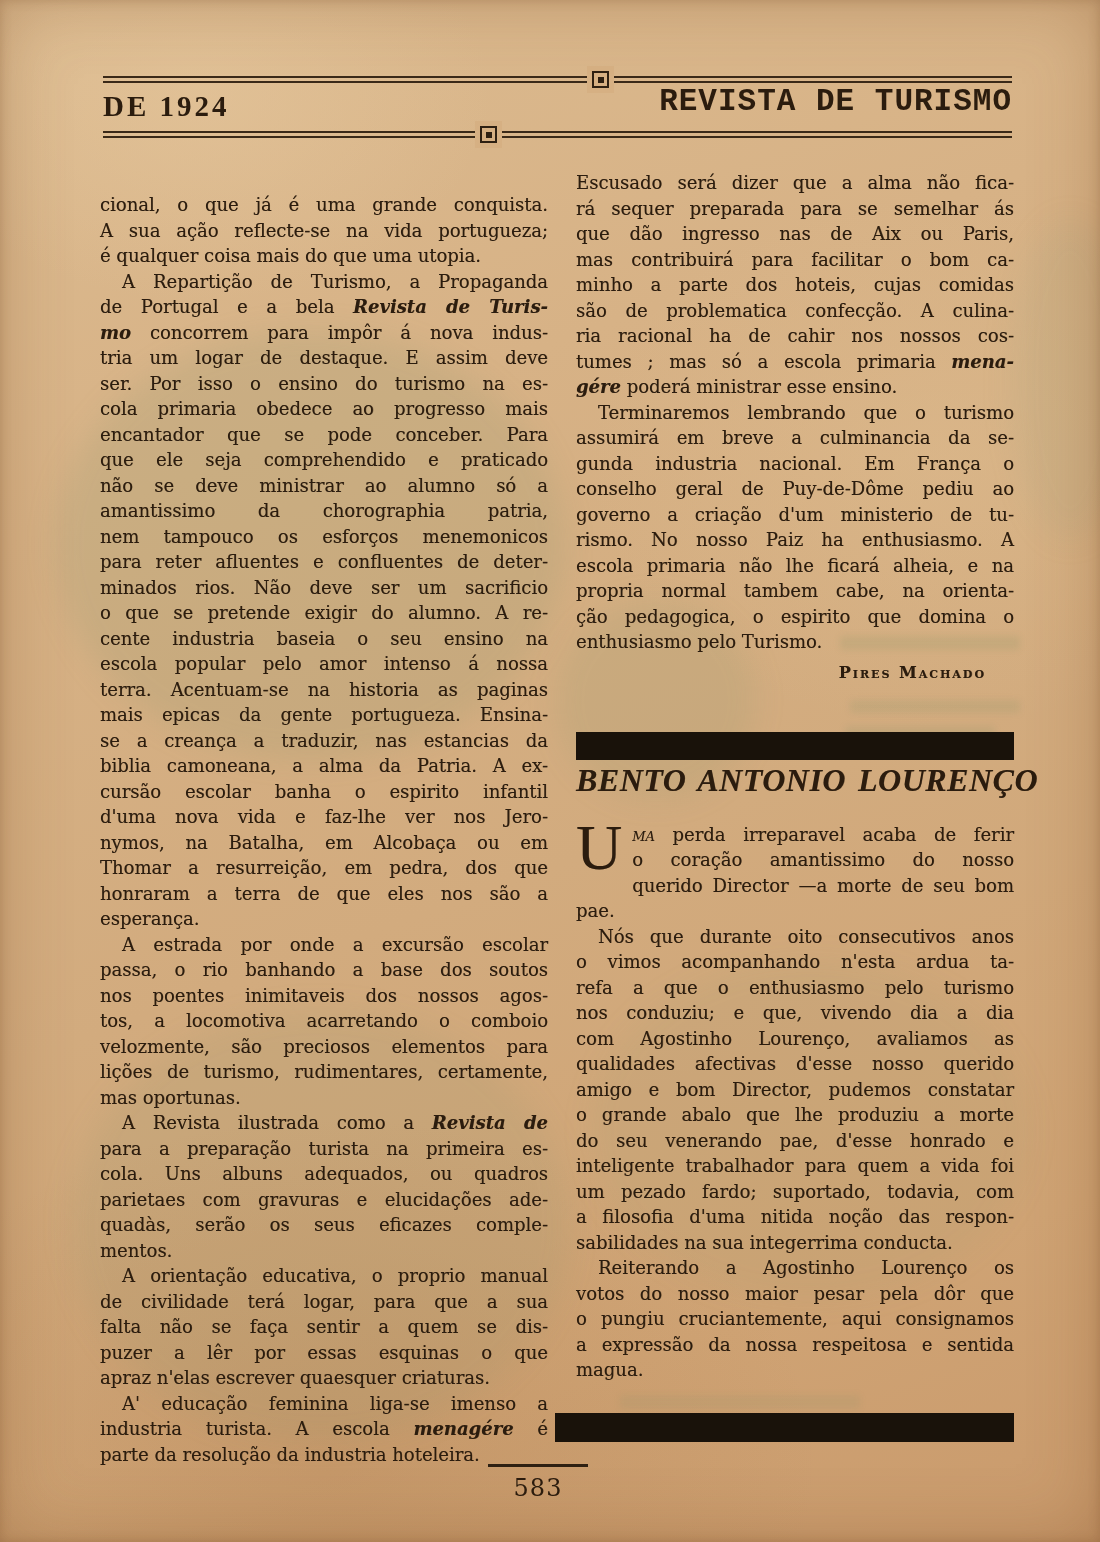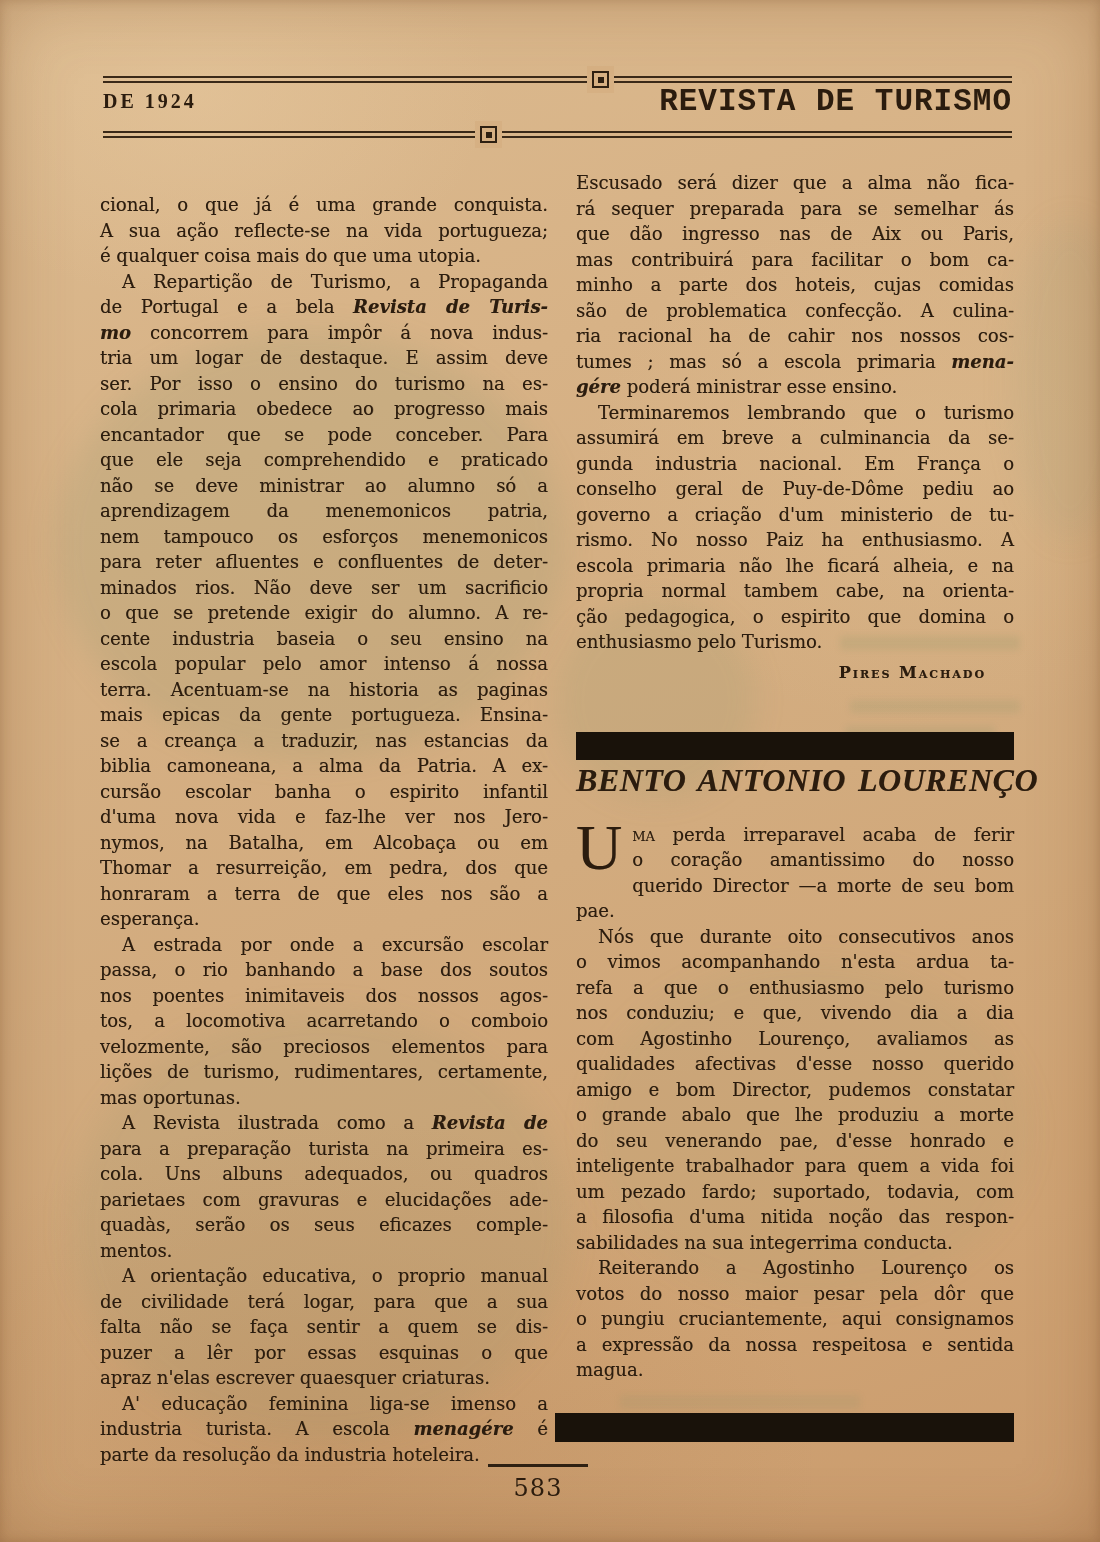--- a/index.html
+++ b/index.html
@@ -24,36 +24,36 @@
   .stain{position:absolute;pointer-events:none;filter:blur(14px);border-radius:50%;}
   .ghost{position:absolute;pointer-events:none;filter:blur(3px);border-radius:4px;}
 
   
   .drule{position:absolute;height:3px;border-top:2px solid #3a2918;border-bottom:2px solid #3a2918;}
   .orn{position:absolute;width:13px;height:13px;border:2px solid #2e2012;
        background:#d6b083;display:flex;align-items:center;justify-content:center;
        box-shadow:0 0 0 5px #d6b083;}
   .orn::after{content:'';width:6px;height:6px;background:#2e2012;}
 
-  .hdr-left{position:absolute;left:103px;top:90px;font-size:20px;font-weight:bold;
+  .hdr-left{position:absolute;left:103px;top:90px;font-size:29px;font-weight:bold;
             letter-spacing:3px;font-family:"Liberation Serif",serif;}
   .hdr-right{position:absolute;right:88px;top:84px;font-size:31px;font-weight:bold;
              letter-spacing:1px;font-family:Liberation Mono, monospace;}
 
   
   .col{position:absolute;font-size:18px;line-height:25.5px;
        text-shadow:.3px .3px .4px rgba(43,28,14,.45);}
   .col-left{left:100px;top:192px;width:448px;}
   .col-right{left:576px;top:170px;width:438px;}
   .para{margin:0;}
   .line{text-align:justify;text-align-last:justify;}
   .line.last{text-align-last:left;}
   .line.ind{text-indent:22px;}
   .bi{font-style:italic;font-weight:bold;}
-  .sc{font-variant:small-caps;}
+  .sc{font-variant:small-caps;font-style:italic;}
 
   .sig{margin-top:5px;line-height:26px;text-align:right;padding-right:28px;
        font-variant:small-caps;font-weight:bold;font-size:16px;letter-spacing:2px;}
   .bar{height:28px;background:var(--bar,#19120a);margin-top:46px;}
   .bar.wide{margin-top:30px;margin-left:-21px;height:29px;}
   .h2{margin-right:-24px;font-size:32px;line-height:40px;
       font-style:italic;font-weight:bold;letter-spacing:.5px;
       text-align:justify;text-align-last:justify;white-space:nowrap;
       font-family:"Liberation Serif",serif;}
   .has-drop{margin-top:22px;}
@@ -97,21 +97,21 @@
       <div class="para">
         <div class="line ind">A Repartição de Turismo, a Propaganda</div>
         <div class="line">de Portugal e a bela <span class="bi">Revista de Turis-</span></div>
         <div class="line"><span class="bi">mo</span> concorrem para impôr á nova indus-</div>
         <div class="line">tria um logar de destaque. E assim deve</div>
         <div class="line">ser. Por isso o ensino do turismo na es-</div>
         <div class="line">cola primaria obedece ao progresso mais</div>
         <div class="line">encantador que se pode conceber. Para</div>
         <div class="line">que ele seja comprehendido e praticado</div>
         <div class="line">não se deve ministrar ao alumno só a</div>
-        <div class="line">aprendizagem da menemonicos patria,</div>
+        <div class="line">amantissimo da chorographia patria,</div>
         <div class="line">nem tampouco os esforços menemonicos</div>
         <div class="line">para reter afluentes e confluentes de deter-</div>
         <div class="line">minados rios. Não deve ser um sacrificio</div>
         <div class="line">o que se pretende exigir do alumno. A re-</div>
         <div class="line">cente industria baseia o seu ensino na</div>
         <div class="line">escola popular pelo amor intenso á nossa</div>
         <div class="line">terra. Acentuam-se na historia as paginas</div>
         <div class="line">mais epicas da gente portugueza. Ensina-</div>
         <div class="line">se a creança a traduzir, nas estancias da</div>
         <div class="line">biblia camoneana, a alma da Patria. A ex-</div>

